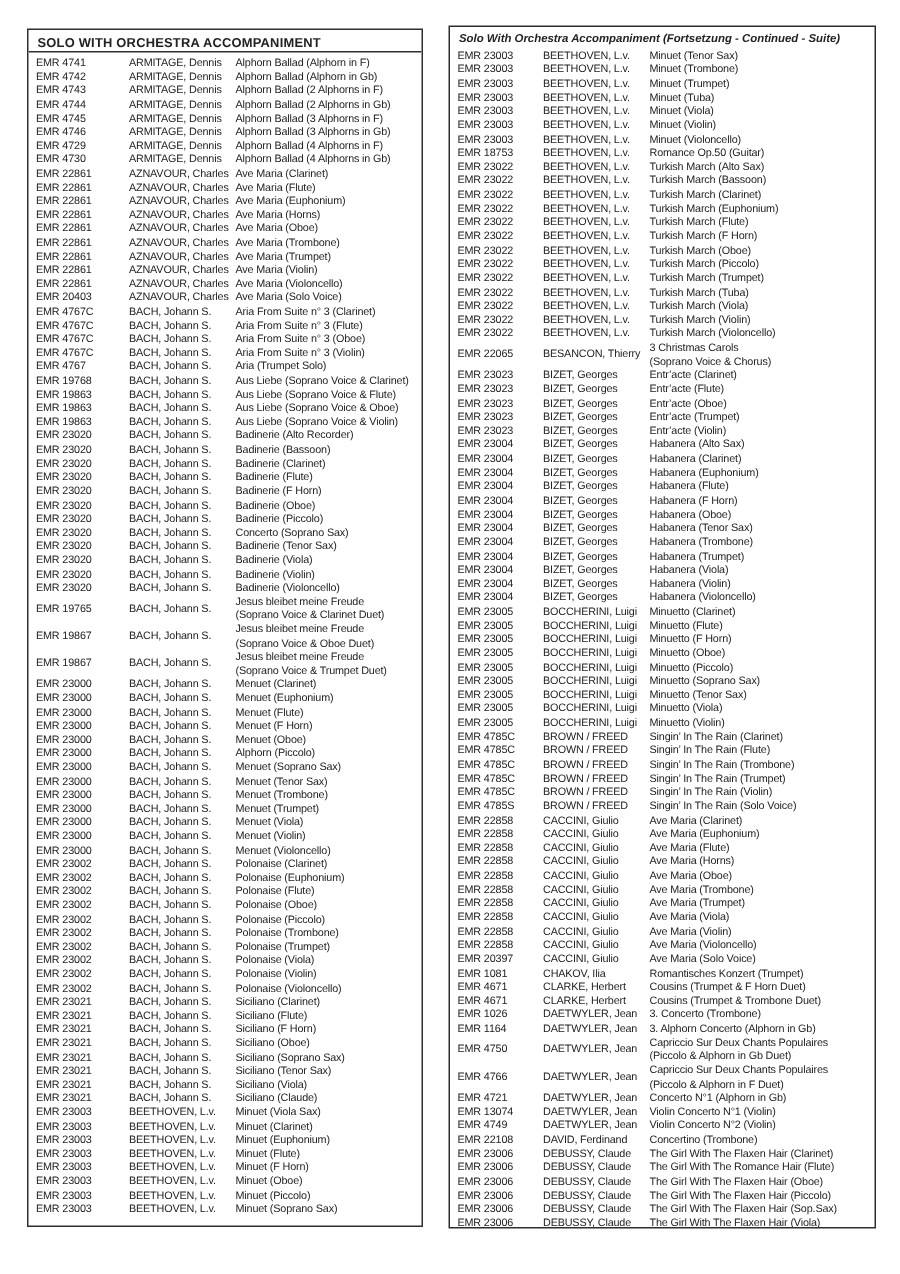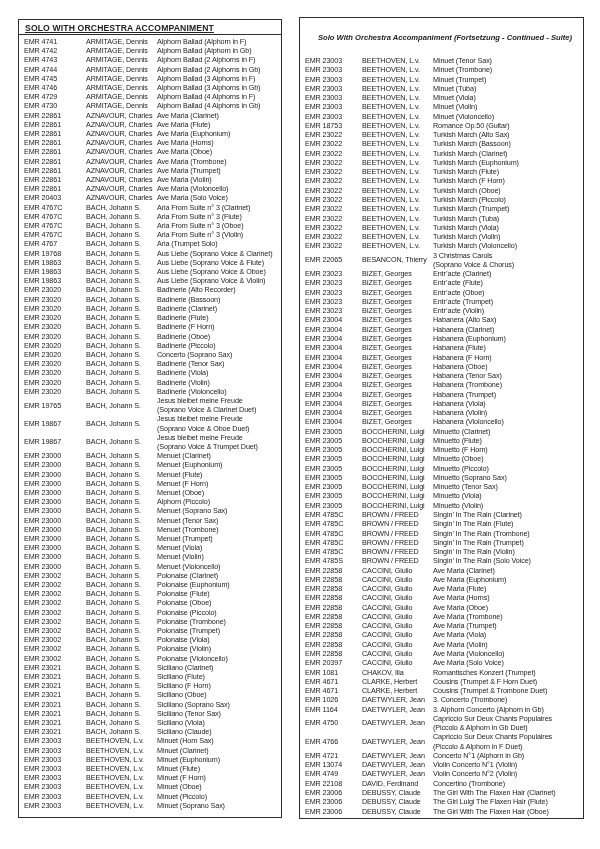--- a/index.html
+++ b/index.html
@@ -28,29 +28,28 @@
   .box-right { left: 299px; top: 17px; width: 285px; height: 802px; }
 
   .hdr-left {
     margin: 0;
     padding: 2px 0 1px 1px;
     font-size: 8.6px;
     line-height: 10px;
     font-weight: bold;
     letter-spacing: 0.15px;
     white-space: nowrap;
-    text-decoration: underline;
   }
   .hdr-rule {
     border: 0;
     border-top: 1px solid #2e2e2e;
     margin: 0 -3px 2px -5px;
   }
   .hdr-right {
-    margin: 12px;
+    margin: 0;
     padding: 2px 0 1px 1px;
     font-size: 7.6px;
     line-height: 10px;
     font-weight: bold;
     font-style: italic;
     white-space: nowrap;
   }
 
   .rows { width: 100%; }
   .row {
@@ -588,21 +587,21 @@
           <span class="c-emr">EMR 23021</span>
           <span class="c-comp">BACH, Johann S.</span>
           <span class="c-title">
             <div class="">Siciliano (Claude)</div>
           </span>
         </div>
         <div class="row">
           <span class="c-emr">EMR 23003</span>
           <span class="c-comp">BEETHOVEN, L.v.</span>
           <span class="c-title">
-            <div class="">Minuet (Horn Sax)</div>
+            <div class="">Minuet (Viola Sax)</div>
           </span>
         </div>
         <div class="row">
           <span class="c-emr">EMR 23003</span>
           <span class="c-comp">BEETHOVEN, L.v.</span>
           <span class="c-title">
             <div class="">Minuet (Clarinet)</div>
           </span>
         </div>
         <div class="row">
@@ -1192,21 +1191,21 @@
           <span class="c-emr">EMR 23006</span>
           <span class="c-comp">DEBUSSY, Claude</span>
           <span class="c-title">
             <div class="">The Girl With The Flaxen Hair (Clarinet)</div>
           </span>
         </div>
         <div class="row">
           <span class="c-emr">EMR 23006</span>
           <span class="c-comp">DEBUSSY, Claude</span>
           <span class="c-title">
-            <div class="">The Girl Luigi The Flaxen Hair (Flute)</div>
+            <div class="">The Girl With The Romance Hair (Flute)</div>
           </span>
         </div>
         <div class="row">
           <span class="c-emr">EMR 23006</span>
           <span class="c-comp">DEBUSSY, Claude</span>
           <span class="c-title">
             <div class="">The Girl With The Flaxen Hair (Oboe)</div>
           </span>
         </div>
         <div class="row">

